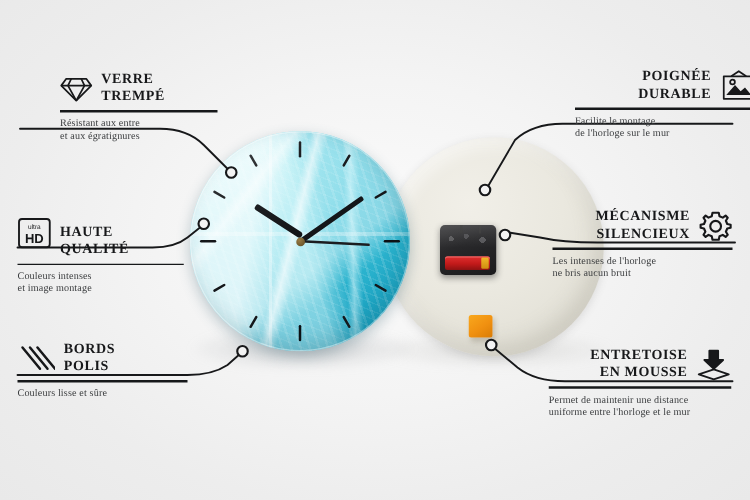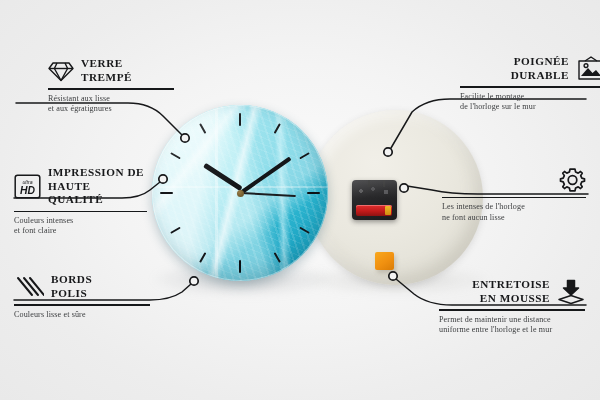--- a/index.html
+++ b/index.html
@@ -136,21 +136,21 @@
     font-weight:700;font-size:11.2px;letter-spacing:.52px;color:#17181a;
     line-height:13.6px;text-transform:uppercase;
   }
   .callout.right .title{text-align:right;}
   .callout .rule{height:1.4px;background:#16181a;margin:4px 0 4px;}
   .callout .desc{
     font-family:"Liberation Serif",serif;
     font-size:8.1px;line-height:10.2px;color:#3a3c3e;letter-spacing:.12px;
   }
   .callout.right .desc{text-align:left;}
-  .ico{flex:0 0 auto;display:block;font-style:italic;}
+  .ico{flex:0 0 auto;display:block;}
   svg{display:block;}
 </style>
 </head>
 <body>
 
 <div id="stage">
 
   <div id="product">
     <div class="shadow-back"></div>
     <div class="shadow-main"></div>
@@ -247,43 +247,43 @@
           </g>
         </svg>
       </span>
       <span class="title">
         <span>VERRE</span><br>
         <span>TREMPÉ</span>
       </span>
     </div>
     <div class="rule" style="width:126px"></div>
     <div class="desc">
-      <span>Résistant aux lisse</span><br>
+      <span>Résistant aux entre</span><br>
       <span>et aux égratignures</span>
     </div>
   </div>
 
   <div class="callout left" style="left:14px;top:166px;width:133px;">
     <div class="head">
       <span class="ico">
         <svg width="27" height="25" viewBox="0 0 27 25">
           <rect x="1.2" y="1.2" width="24.6" height="22.6" rx="2.4" fill="none" stroke="#17181a" stroke-width="1.5"></rect>
           <text x="13.5" y="9.6" font-family="Liberation Sans, sans-serif" font-size="5.2" fill="#17181a" text-anchor="middle">ultra</text>
           <text x="13.5" y="20" font-family="Liberation Sans, sans-serif" font-size="10.4" font-weight="bold" fill="#17181a" text-anchor="middle">HD</text>
         </svg>
       </span>
       <span class="title">
-        <span>IMPRESSION DE</span><br>
+        <br>
         <span>HAUTE QUALITÉ</span>
       </span>
     </div>
     <div class="rule" style="width:133px"></div>
     <div class="desc">
       <span>Couleurs intenses</span><br>
-      <span>et font claire</span>
+      <span>et image montage</span>
     </div>
   </div>
 
   <div class="callout left" style="left:14px;top:273px;width:136px;">
     <div class="head">
       <span class="ico">
         <svg width="30" height="24" viewBox="0 0 30 24">
           <g stroke="#17181a" stroke-width="2" stroke-linecap="round">
             <path d="M4,3 L18,20"></path>
               <path d="M10,3 L24,20"></path>
@@ -321,36 +321,40 @@
     </div>
     <div class="rule" style="width:146px"></div>
     <div class="desc">
       <span>Facilite le montage</span><br>
       <span>de l'horloge sur le mur</span>
     </div>
   </div>
 
   <div class="callout right" style="left:442px;top:167px;width:144px;">
     <div class="head">
+      <span class="title">
+        <span>MÉCANISME</span><br>
+        <span>SILENCIEUX</span>
+      </span>
       <span class="ico">
         <svg width="27" height="26" viewBox="0 0 27 26">
           <g fill="none" stroke="#17181a" stroke-width="1.7">
             <path d="M13.5,2.2 L16,2.2 L16.6,5 L19.2,6.1 L21.5,4.5 L23.2,6.2 L21.7,8.6 L22.8,11.2 L25.5,11.8 L25.5,14.2
                      L22.8,14.8 L21.7,17.4 L23.2,19.8 L21.5,21.5 L19.2,19.9 L16.6,21 L16,23.8 L13.5,23.8 L11,23.8
                      L10.4,21 L7.8,19.9 L5.5,21.5 L3.8,19.8 L5.3,17.4 L4.2,14.8 L1.5,14.2 L1.5,11.8 L4.2,11.2
                      L5.3,8.6 L3.8,6.2 L5.5,4.5 L7.8,6.1 L10.4,5 L11,2.2 Z" stroke-linejoin="round"></path>
             <circle cx="13.5" cy="13" r="4.3"></circle>
           </g>
         </svg>
       </span>
     </div>
     <div class="rule" style="width:144px"></div>
     <div class="desc">
       <span>Les intenses de l'horloge</span><br>
-      <span>ne font aucun lisse</span>
+      <span>ne bris aucun bruit</span>
     </div>
   </div>
 
   <div class="callout right" style="left:439px;top:278px;width:146px;">
     <div class="head">
       <span class="title">
         <span>ENTRETOISE</span><br>
         <span>EN MOUSSE</span>
       </span>
       <span class="ico">

